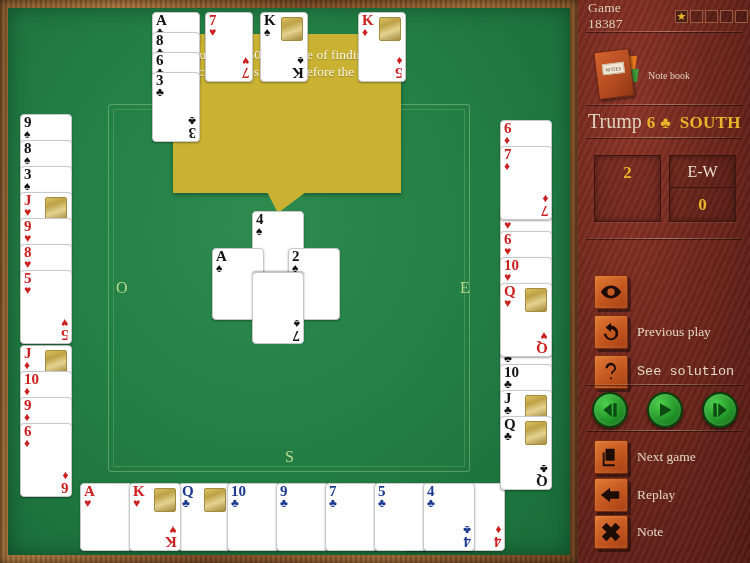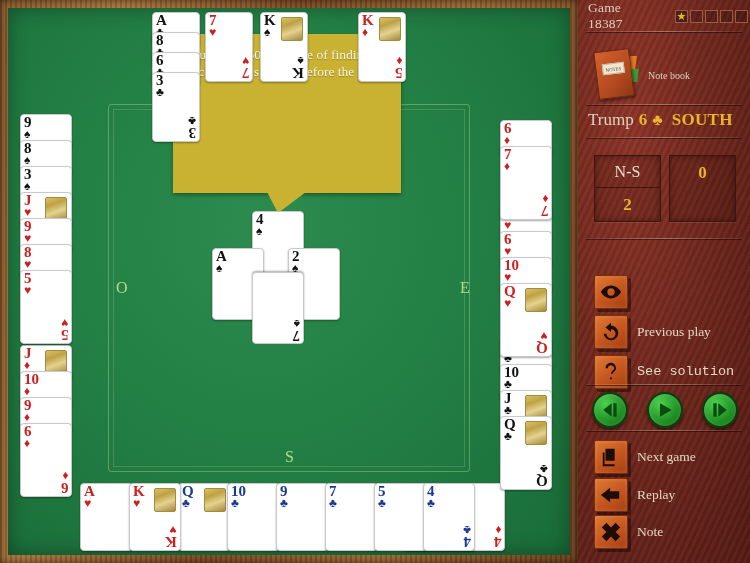--- a/index.html
+++ b/index.html
@@ -145,21 +145,21 @@
     position:absolute; left:31px; top:21px; width:13px; height:13px;
     background:#3f9b3a; transform:skewX(-8deg);
   }
   .notebook-label{
     position:absolute; left:70px; top:70px; font-size:10px; color:#e0d2bd;
   }
   .trump-row{
     position:absolute; left:10px; top:110px; width:160px;
     display:flex; align-items:baseline; gap:5px;
   }
-  .trump-word{ font-size:17px; color:#e0d2bd; }
+  .trump-word{ font-size:20px; color:#e0d2bd; }
   .trump-val{ font-size:17px; color:#e9b52c; font-weight:bold; }
   .trump-suit{ font-size:16px; color:#e9b52c; }
   .seat-word{ font-size:17px; color:#e9b52c; font-weight:bold; letter-spacing:.3px; margin-left:4px;}
 
   .score-wrap{
     position:absolute; left:16px; top:155px; width:143px; height:67px;
     display:flex; gap:8px;
   }
   .score-box{
     width:67px; border:1px solid #3d150e;
@@ -561,24 +561,24 @@
     <div class="trump-row">
       <span class="trump-word">Trump</span>
       <span class="trump-val">6</span>
       <span class="trump-suit">♣</span>
       <span class="seat-word">SOUTH</span>
     </div>
     <div class="sep" style="top:137px;"></div>
 
     <div class="score-wrap" id="score-wrap">
         <div class="score-box">
-          <div class="score-head">N-S</div>
           <div class="score-val">2</div>
         </div>
         <div class="score-box">
+          <div class="score-head">E-W</div>
           <div class="score-val">0</div>
         </div>
       </div>
     <div class="sep" style="top:238px;"></div>
 
     <div id="actions">
         <div class="act" style="top: 275px;">
           <div class="act-btn">
             <svg viewBox="0 0 24 24" width="22" height="22">
               <path fill="#1d0d06" d="M12 5C6.5 5 2.5 9.2 1 12c1.5 2.8 5.5 7 11 7s9.5-4.2 11-7c-1.5-2.8-5.5-7-11-7zm0 11a4 4 0 110-8 4 4 0 010 8z"></path>

